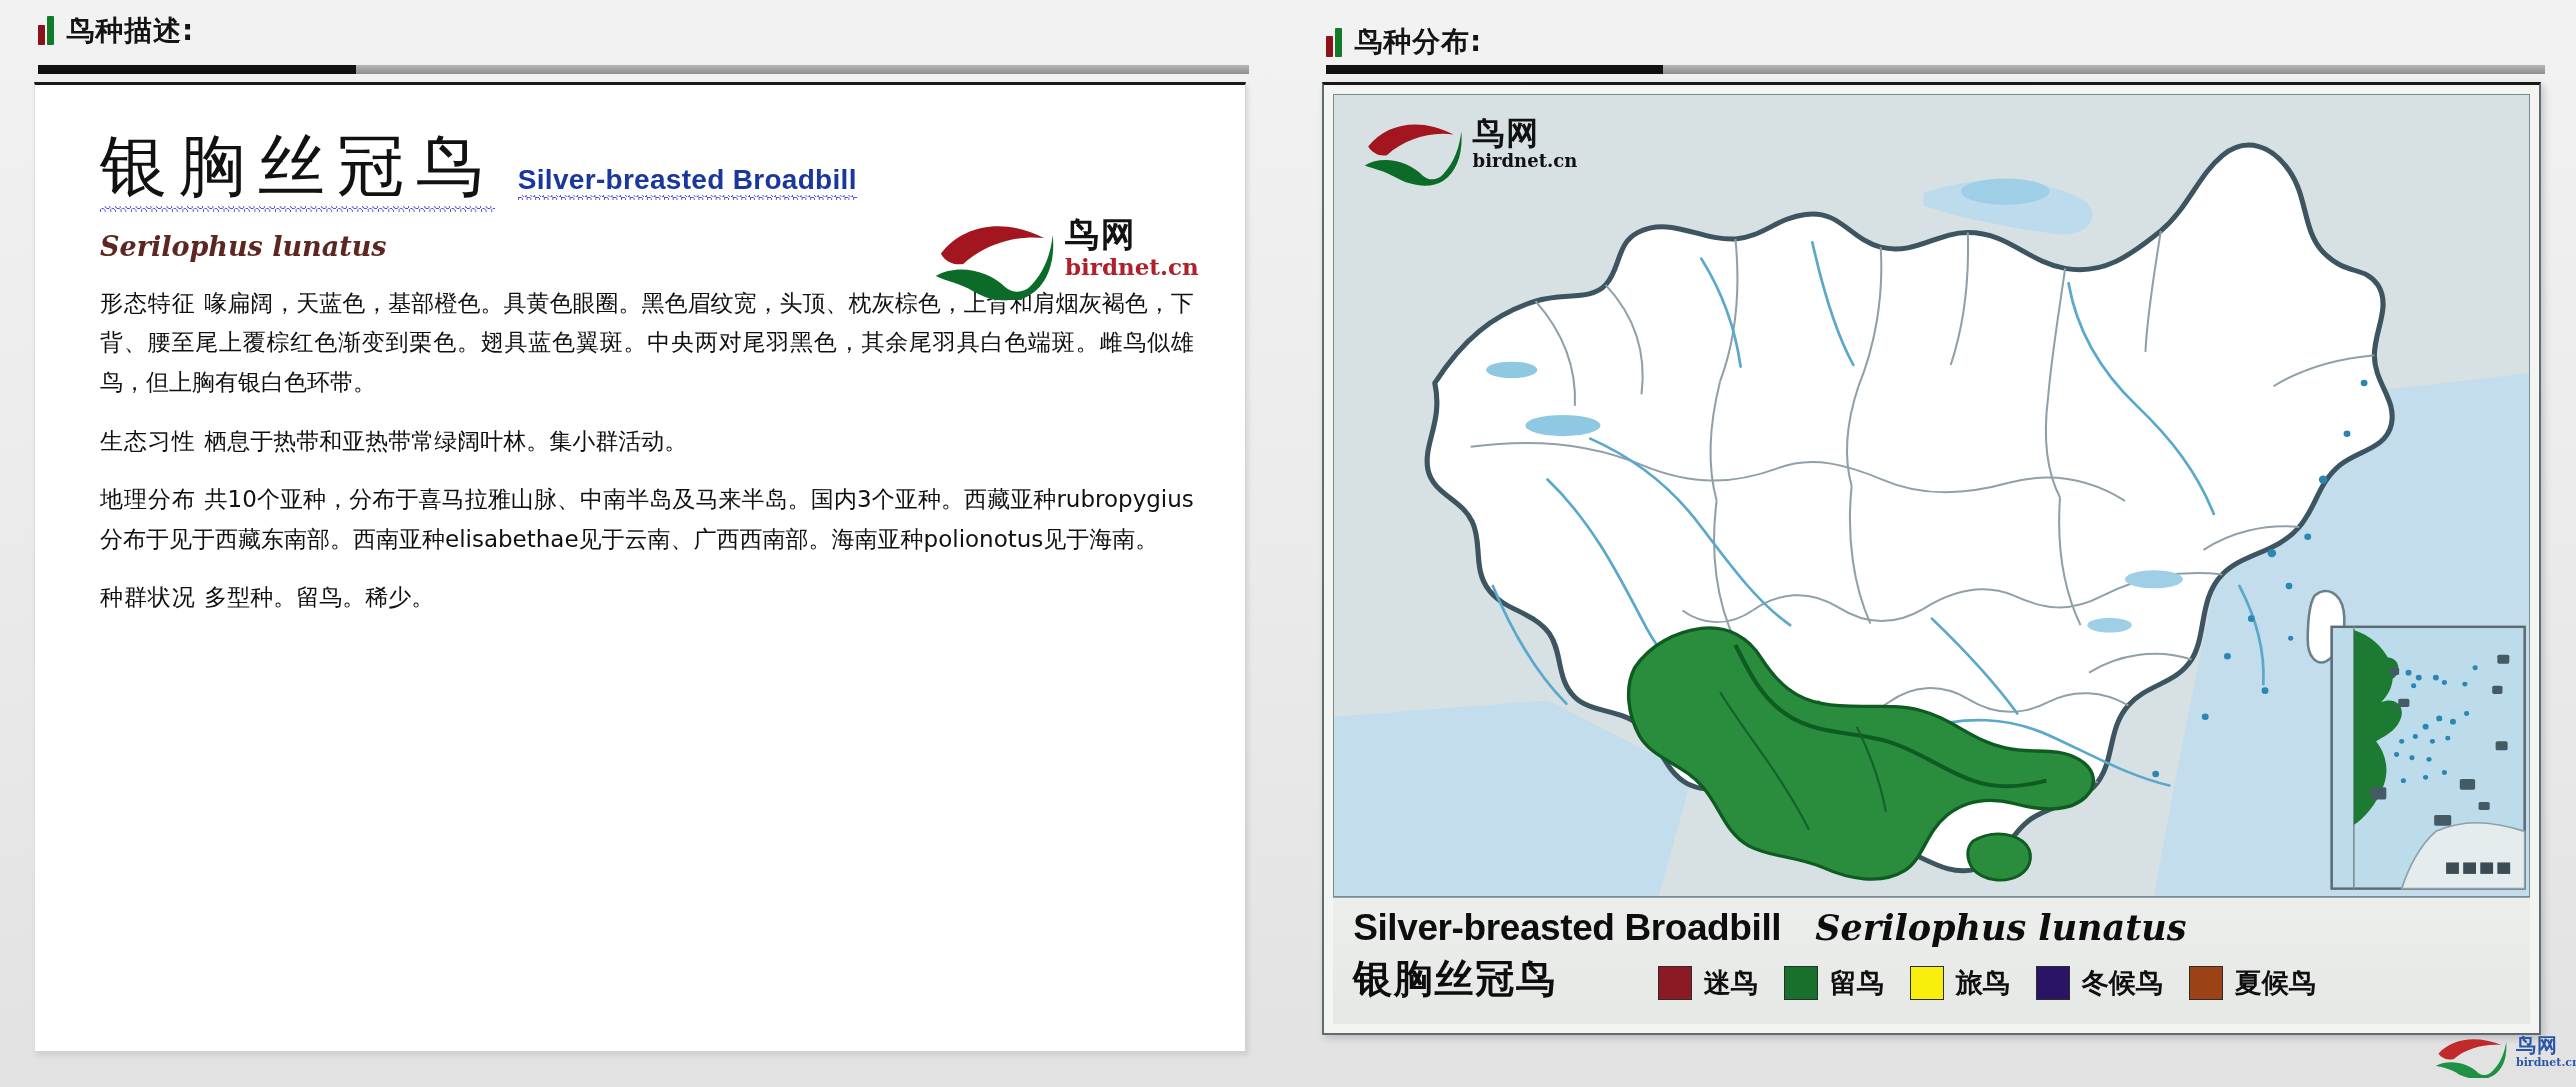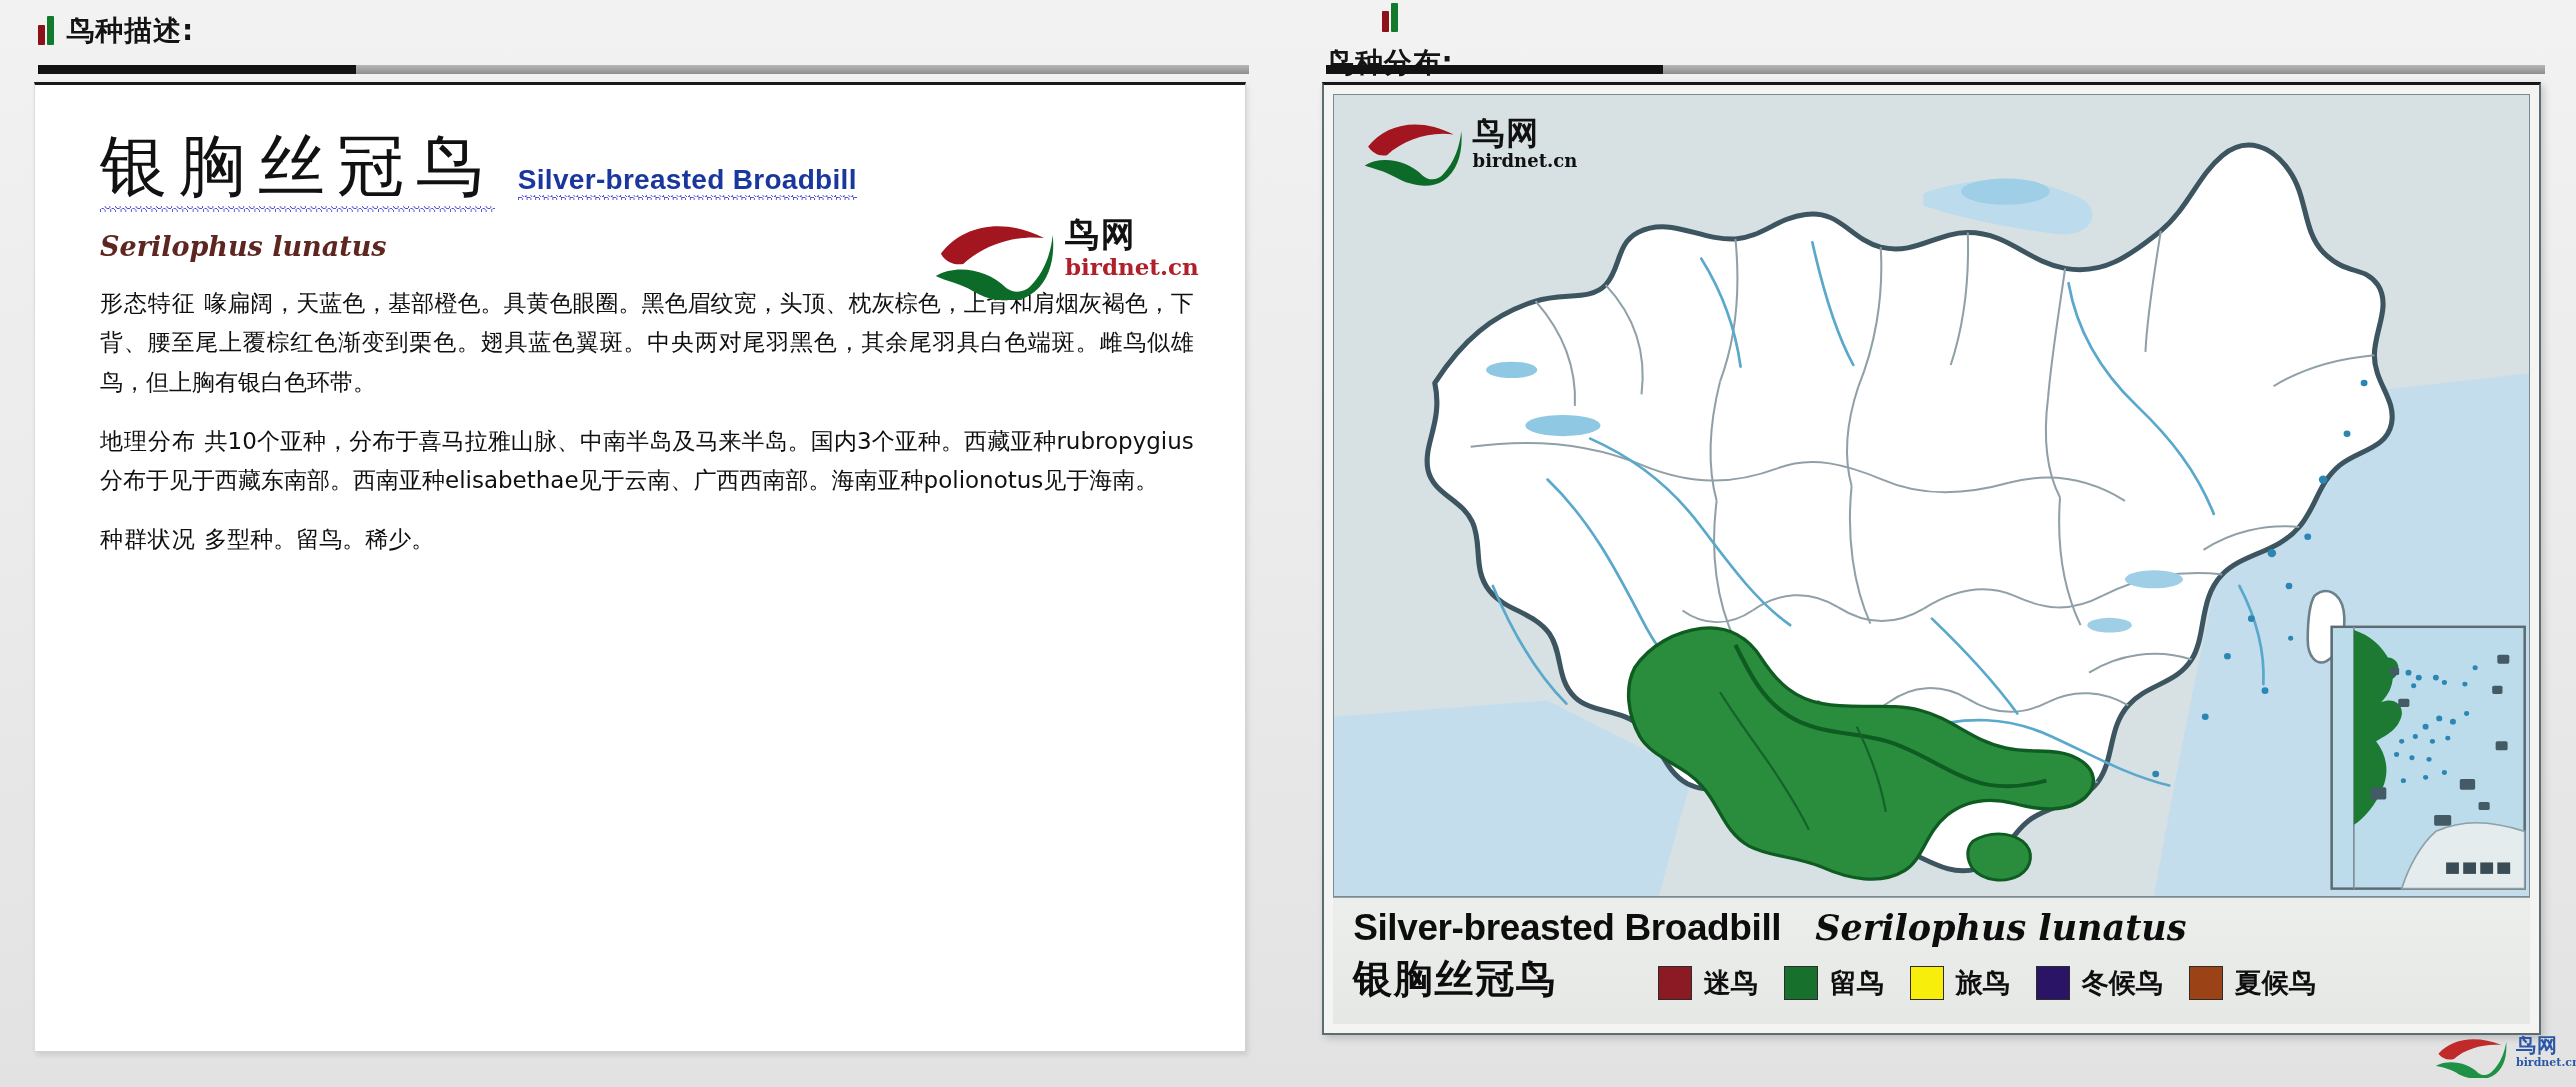--- a/index.html
+++ b/index.html
@@ -290,35 +290,38 @@
         <span class="squiggle sm"></span>
       </div>
 
       <div class="sci-name">Serilophus lunatus</div>
 
 
       <p class="para">
         <span class="hd">形态特征</span><span>喙扁阔，天蓝色，基部橙色。具黄色眼圈。黑色眉纹宽，头顶、枕灰棕色，上背和肩烟灰褐色，下背、腰至尾上覆棕红色渐变到栗色。翅具蓝色翼斑。中央两对尾羽黑色，其余尾羽具白色端斑。雌鸟似雄鸟，但上胸有银白色环带。</span>
       </p>
 
+      <p class="para tight">
+        <span class="hd">生态习性</span><span>栖息于热带和亚热带常绿阔叶林。集小群活动。</span>
+      </p>
 
       <p class="para tight">
         <span class="hd">地理分布</span><span>共10个亚种，分布于喜马拉雅山脉、中南半岛及马来半岛。国内3个亚种。西藏亚种rubropygius分布于见于西藏东南部。西南亚种elisabethae见于云南、广西西南部。海南亚种polionotus见于海南。</span>
       </p>
 
       <p class="para tight">
         <span class="hd">种群状况</span><span>多型种。留鸟。稀少。</span>
       </p>
 
     </div>
   </div>
 
   <div class="pane-right">
 
-    <div class="sec-head" style="left:38px; top:3px;flex-direction:column;">
+    <div class="sec-head" style="left:38px; top:18px;">
       <span class="bar-icon">
           <i class="red"></i>
           <i class="green"></i>
         </span>
       <span class="sec-title">鸟种分布:</span>
     </div>
 
     <div class="tab-rule" style="left:38px; top:65px; width:1219px;">
       <span class="blk" style="width:337px;"></span>
         <span class="gry"></span>

